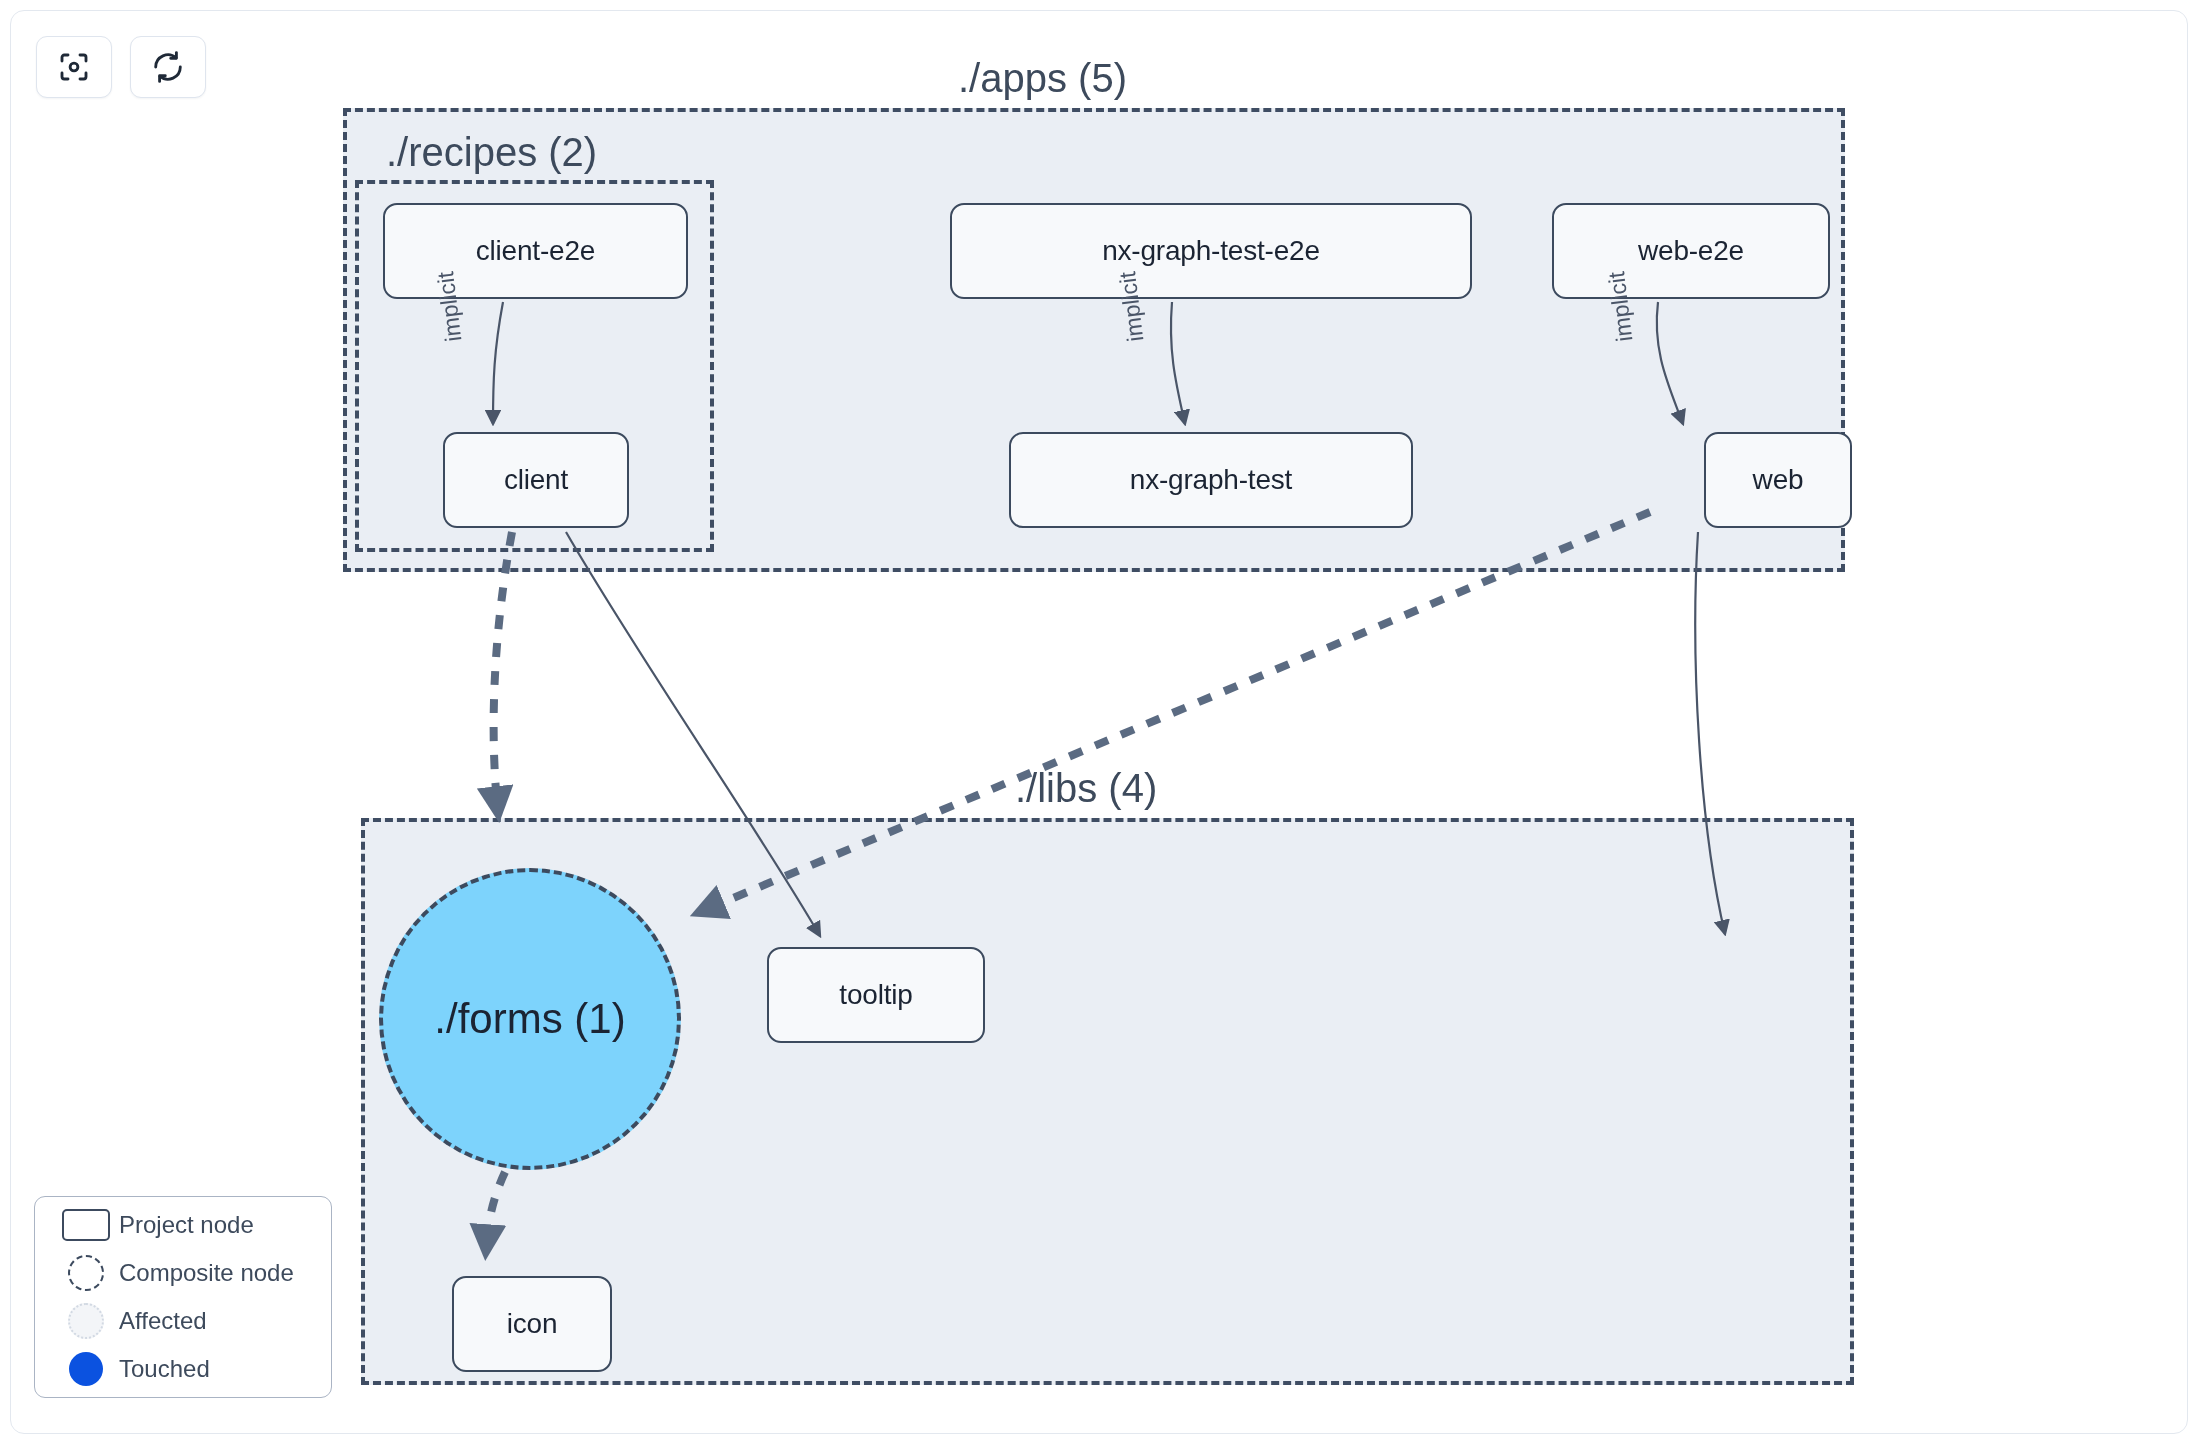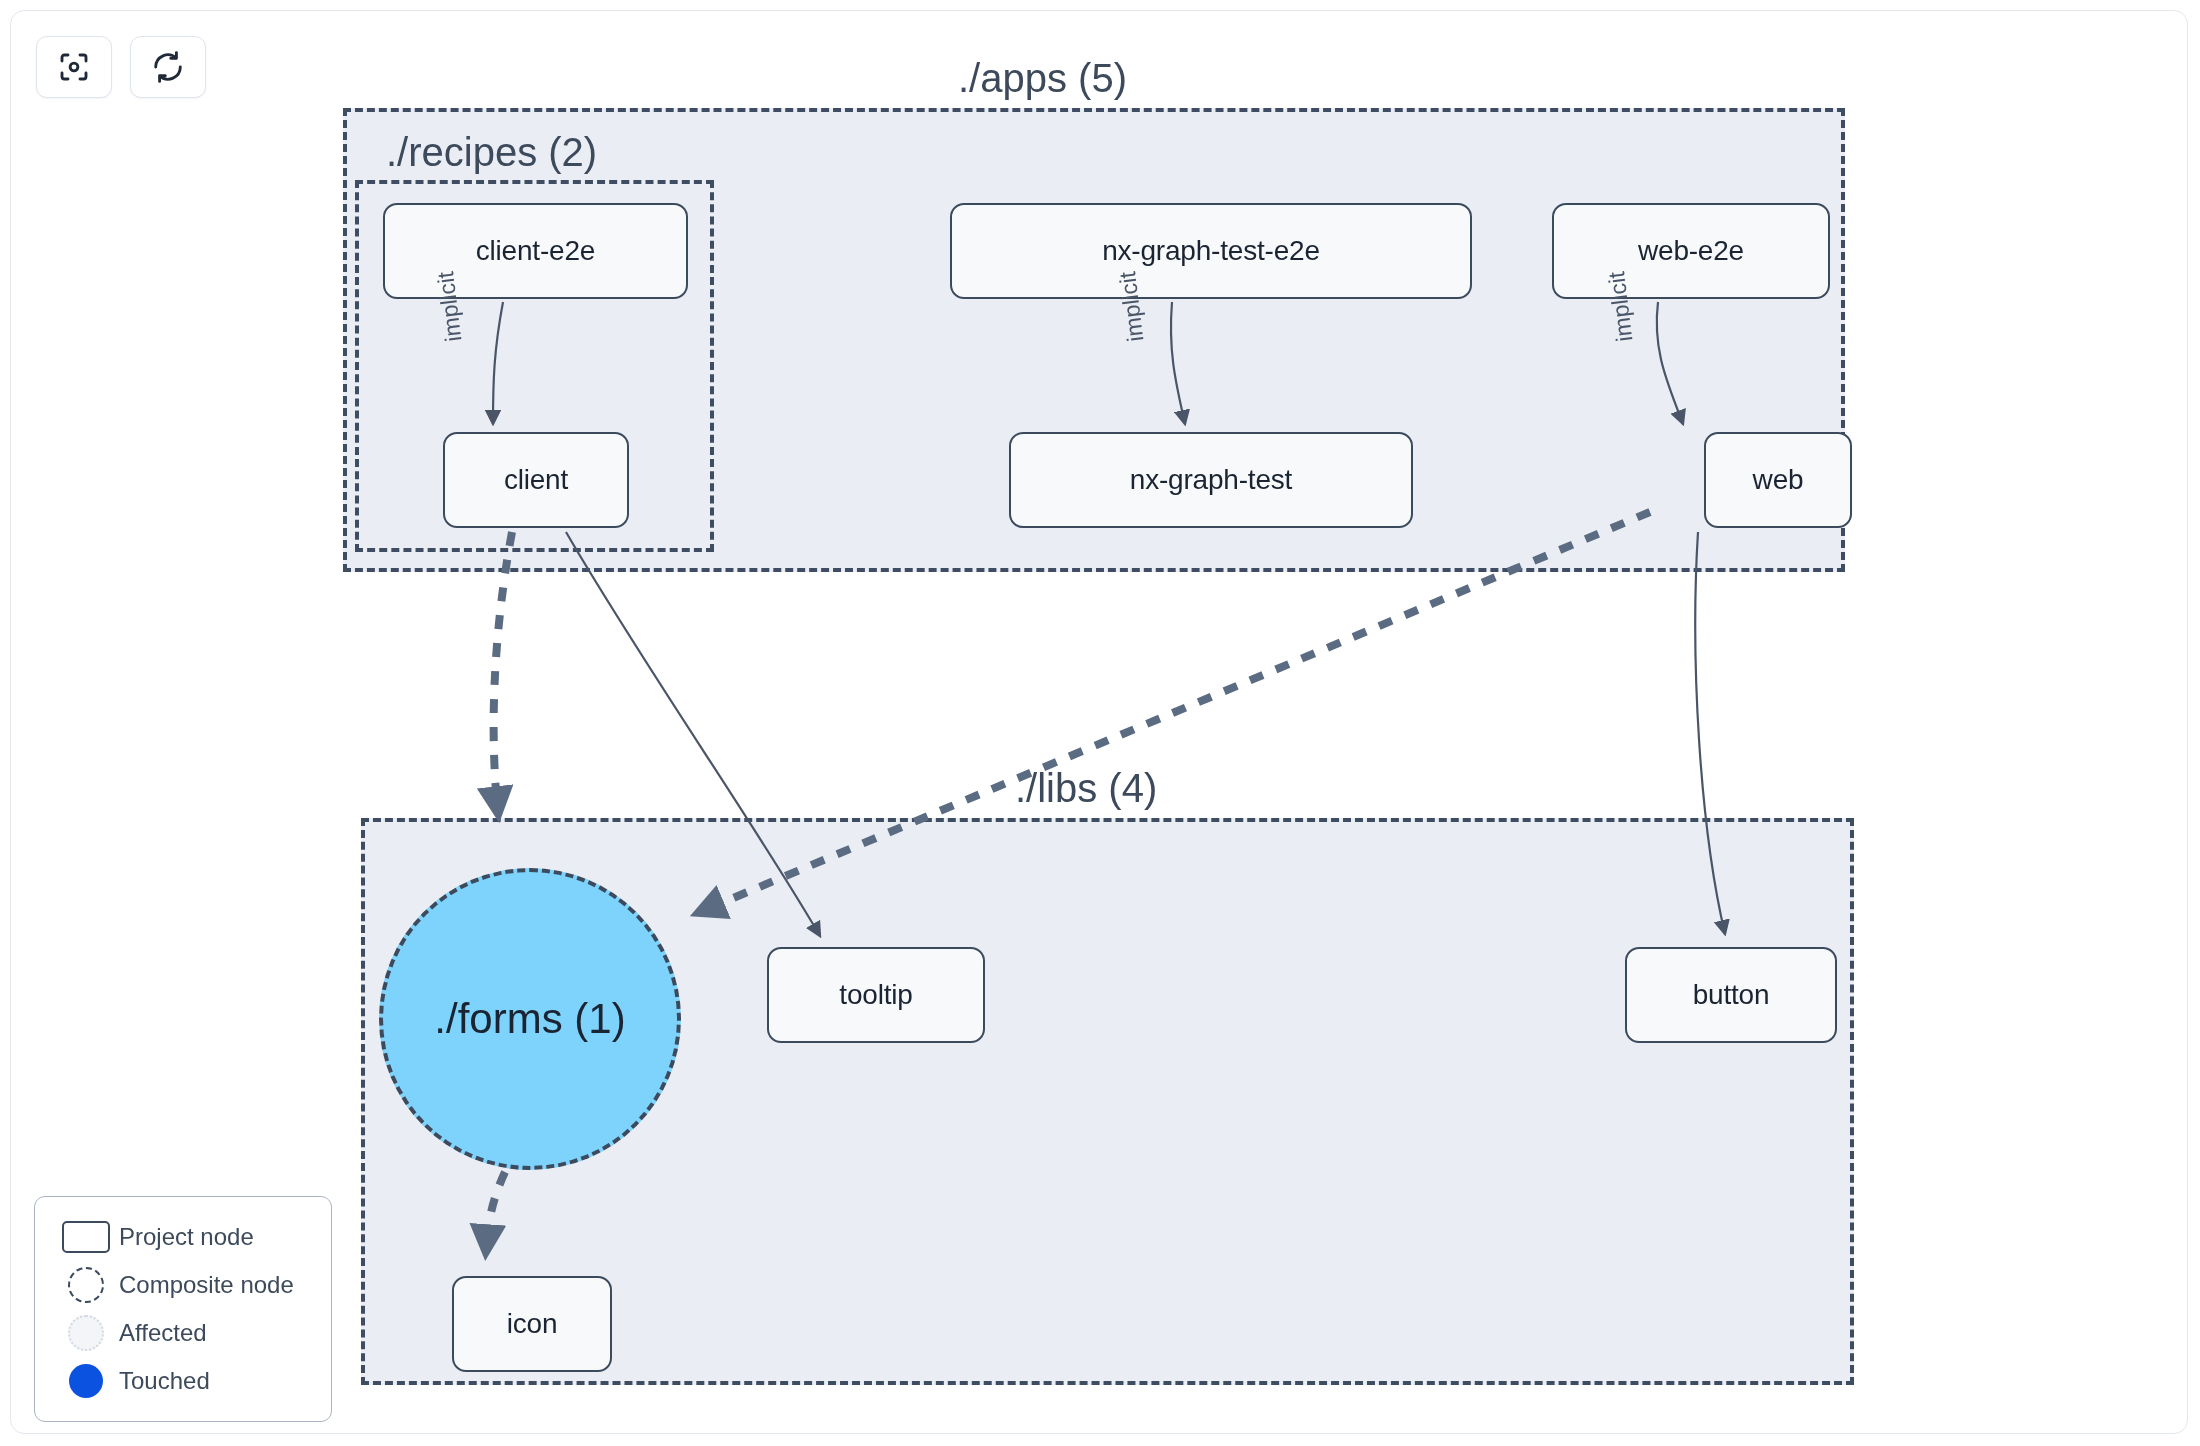--- a/index.html
+++ b/index.html
@@ -133,21 +133,21 @@
 
   
   .legend {
     position: absolute;
     left: 34px;
     top: 1196px;
     width: 298px;
     border: 1.8px solid #aab4c4;
     border-radius: 11px;
     background: #ffffff;
-    padding: 16px 18px;
+    padding: 4px 18px;
     box-sizing: border-box;
     z-index: 45;
   }
   .legend-row {
     display: flex;
     align-items: center;
     height: 48px;
   }
   .legend-swatch {
     width: 66px;
@@ -262,21 +262,20 @@
     <div class="node" style="left:383px; top:203px; width:305px; height:96px;">client-e2e</div>
     <div class="node" style="left:950px; top:203px; width:522px; height:96px;text-align:center;">nx-graph-test-e2e</div>
     <div class="node" style="left:1552px; top:203px; width:278px; height:96px;">web-e2e</div>
 
     <div class="node" style="left:443px; top:432px; width:186px; height:96px;">client</div>
     <div class="node" style="left:1009px; top:432px; width:404px; height:96px;">nx-graph-test</div>
     <div class="node" style="left:1704px; top:432px; width:148px; height:96px;">web</div>
 
     <div class="composite-node" style="left:379px; top:868px; width:302px; height:302px;">./forms (1)</div>
     <div class="node" style="left:767px; top:947px; width:218px; height:96px;">tooltip</div>
-    <div class="node" style="left:1625px; top:947px; width:212px; height:96px;">button</div>
     <div class="node" style="left:452px; top:1276px; width:160px; height:96px;">icon</div>
   </div>
 
   <div class="legend">
     <div class="legend-row">
       <span class="legend-swatch">
         <span class="sw-project"></span>
       </span>
       <span class="legend-text">Project node</span>
     </div>

